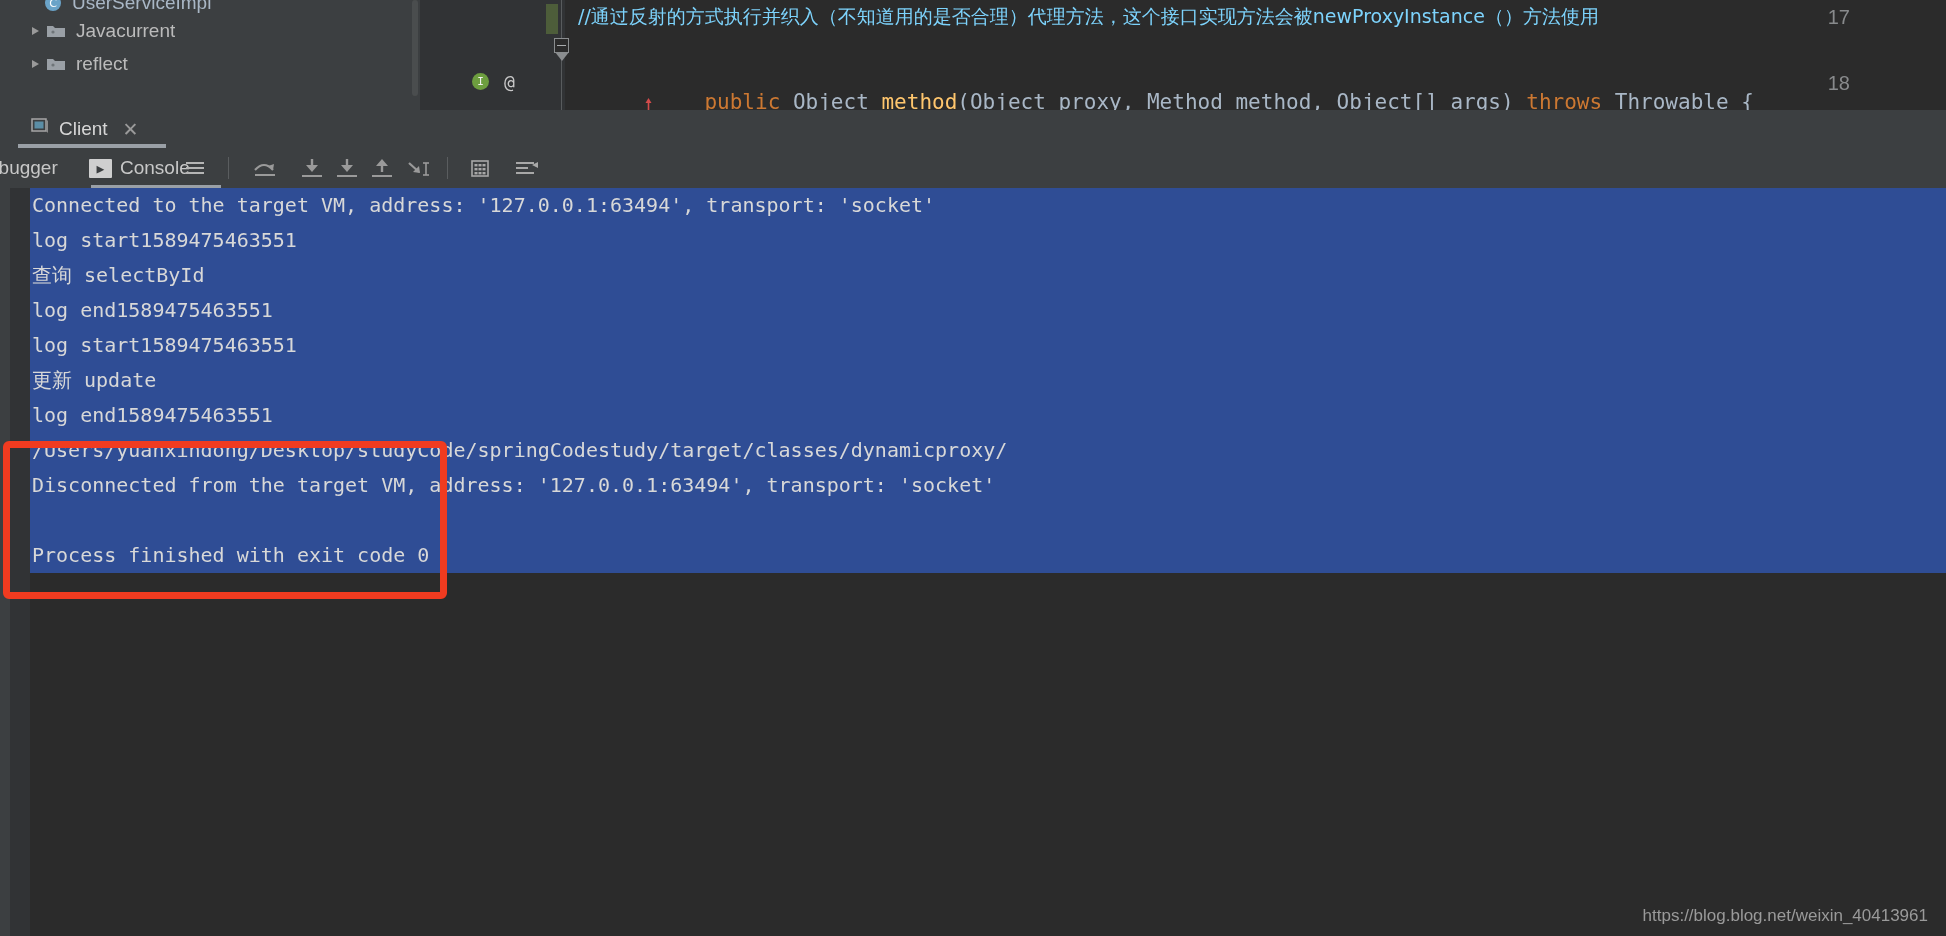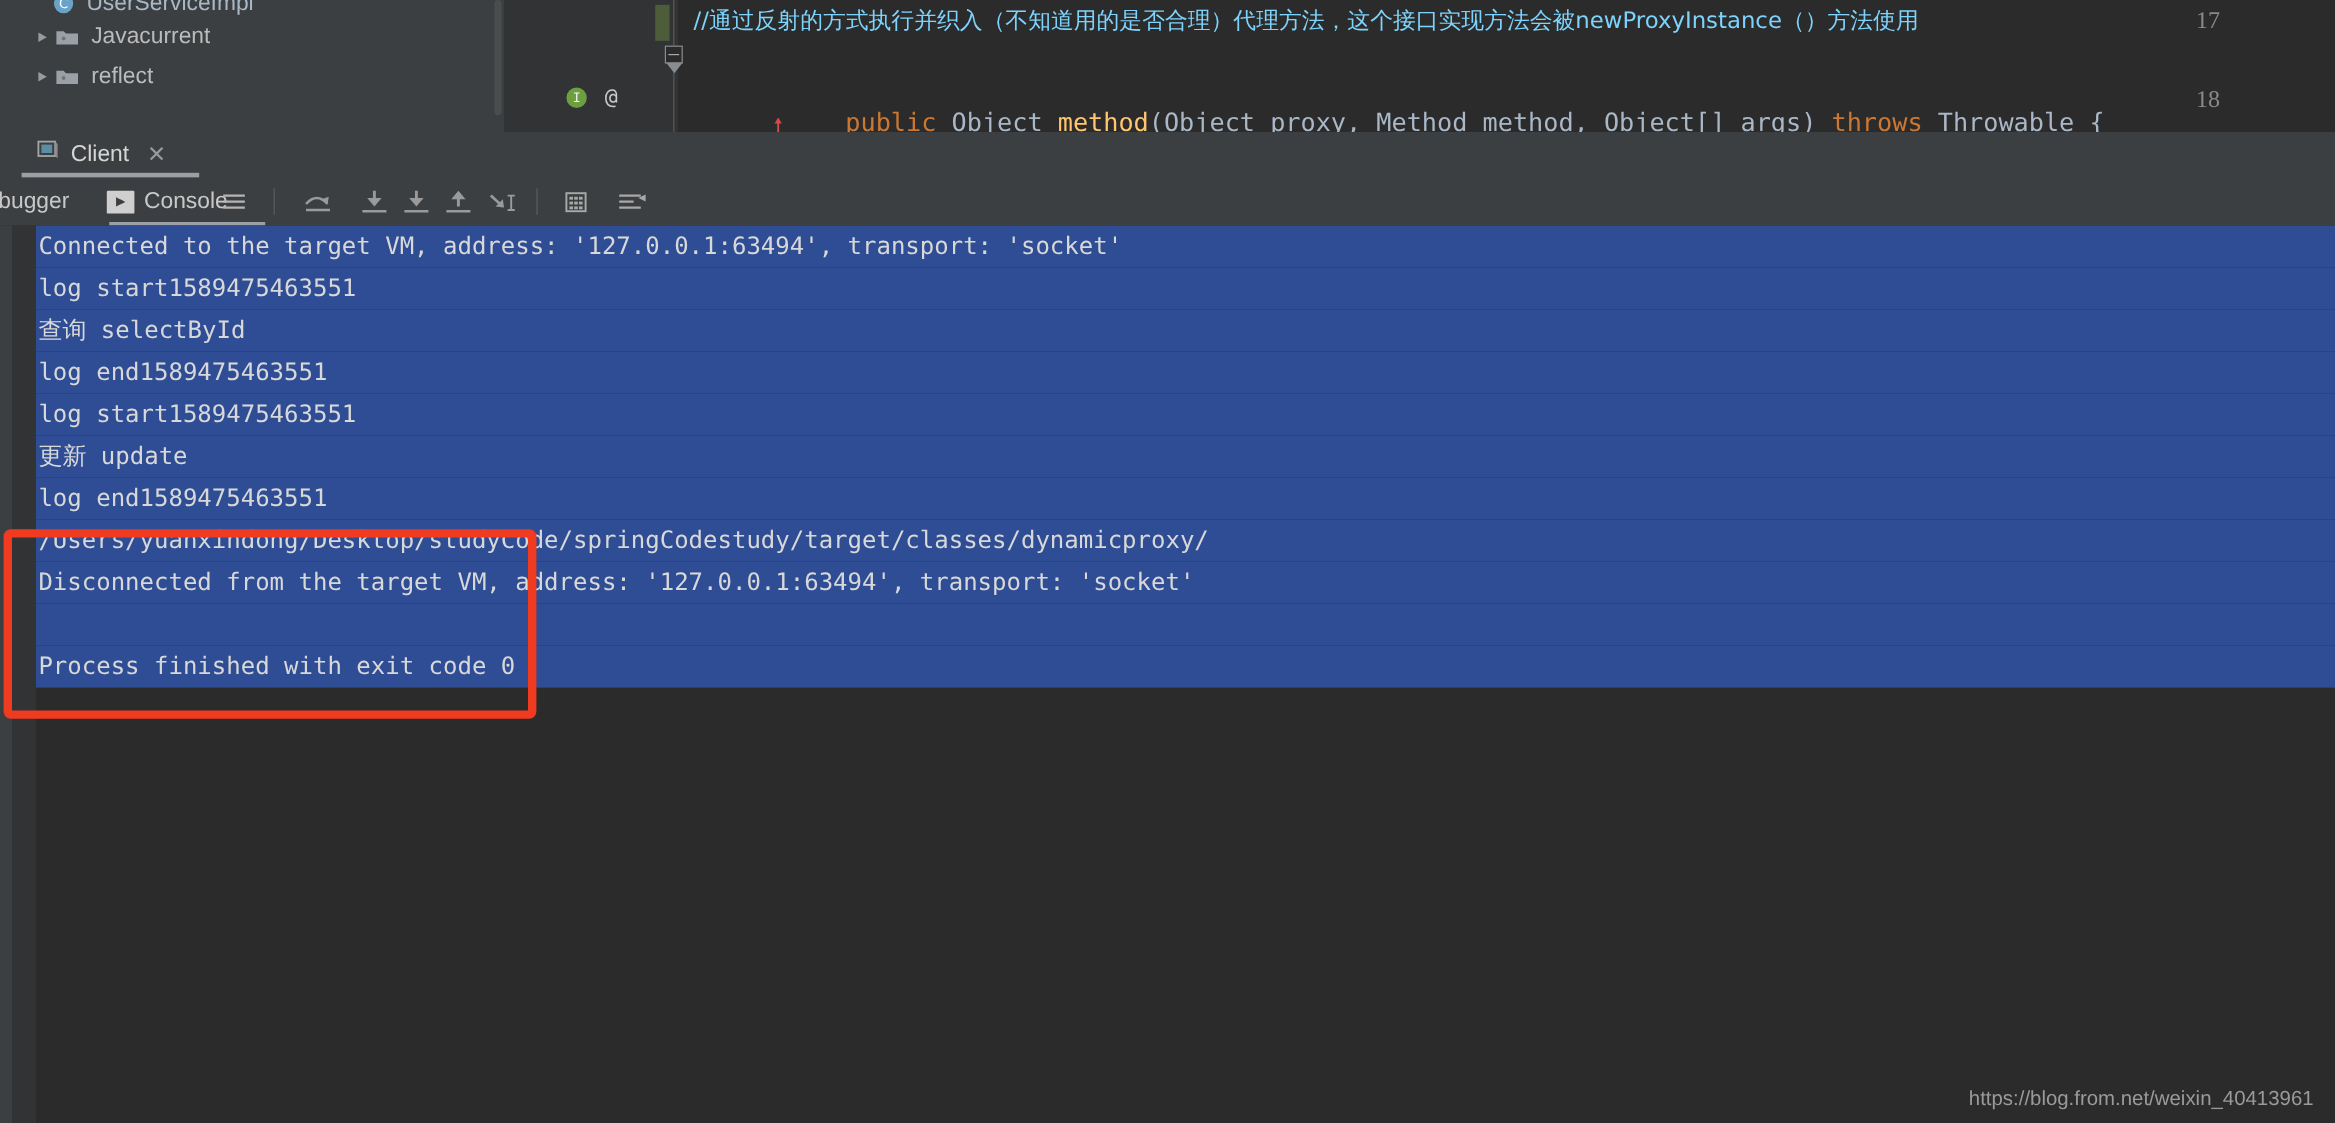--- a/index.html
+++ b/index.html
@@ -39,21 +39,21 @@
     background:#2b2b2b;overflow:hidden;
   }
   .ed-line{
     position:relative;height:33px;display:flex;align-items:center;
     font-family:"DejaVu Sans Mono",monospace;font-size:21px;white-space:pre;
   }
   .gutter{
     position:absolute;left:0;top:0;width:145px;height:110px;background:#313335;
   }
   .g-num{
-    position:absolute;right:96px;color:#888a8c;font-family:Liberation Serif, serif;
+    position:absolute;right:96px;color:#888a8c;font-family:Liberation Sans, sans-serif;
     font-size:20px;text-align:right;width:40px;
   }
   .g-marks{position:absolute;left:52px;display:flex;align-items:center;gap:4px;}
   .impl-badge{
     width:17px;height:17px;border-radius:50%;background:#6d9e3f;
     color:#f0f0f0;font-size:11px;display:flex;align-items:center;justify-content:center;
     font-family:"DejaVu Sans Mono",monospace;
   }
   .red-arrow{width:7px;height:18px;position:relative;}
   .at-mark{color:#c9c9c9;font-size:18px;font-family:"DejaVu Sans Mono",monospace;}
@@ -357,14 +357,14 @@
       <div class="con-line sel">log end1589475463551</div>
       <div class="con-line sel">/Users/yuanxindong/Desktop/studyCode/springCodestudy/target/classes/dynamicproxy/</div>
       <div class="con-line sel">Disconnected from the target VM, address: '127.0.0.1:63494', transport: 'socket'</div>
       <div class="con-line sel blank">&nbsp;</div>
       <div class="con-line sel">Process finished with exit code 0</div>
     </div>
 
     <div class="red-rect"></div>
   </div>
 
-  <div class="watermark">https://blog.from.net/weixin_40413961</div>
+  <div class="watermark">https://blog.blog.net/weixin_40413961</div>
 </div>
 
 </body></html>

